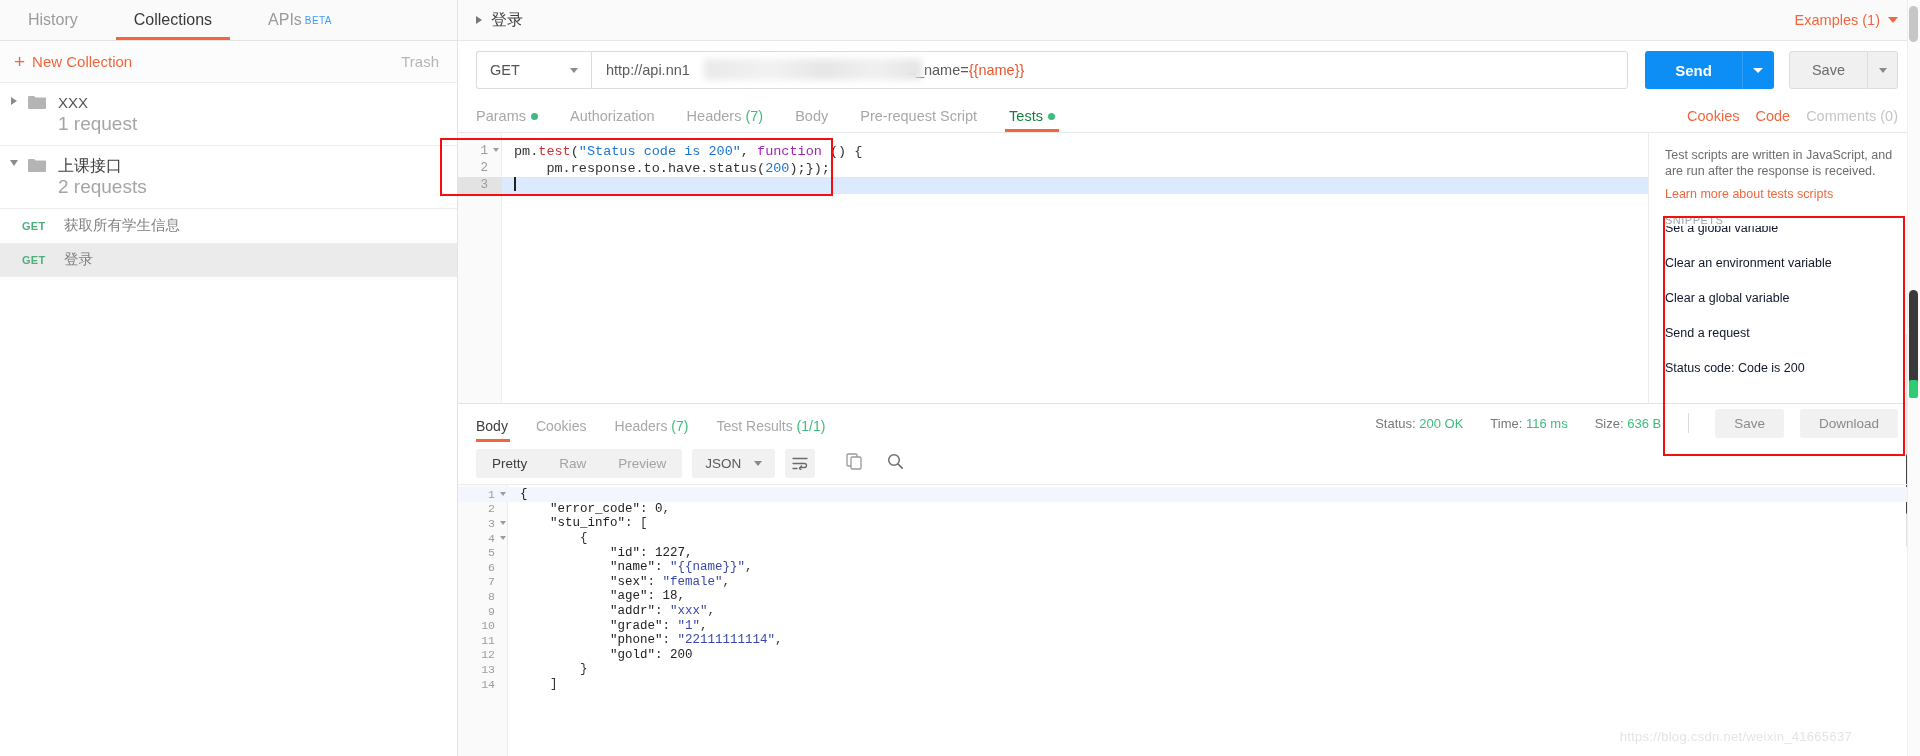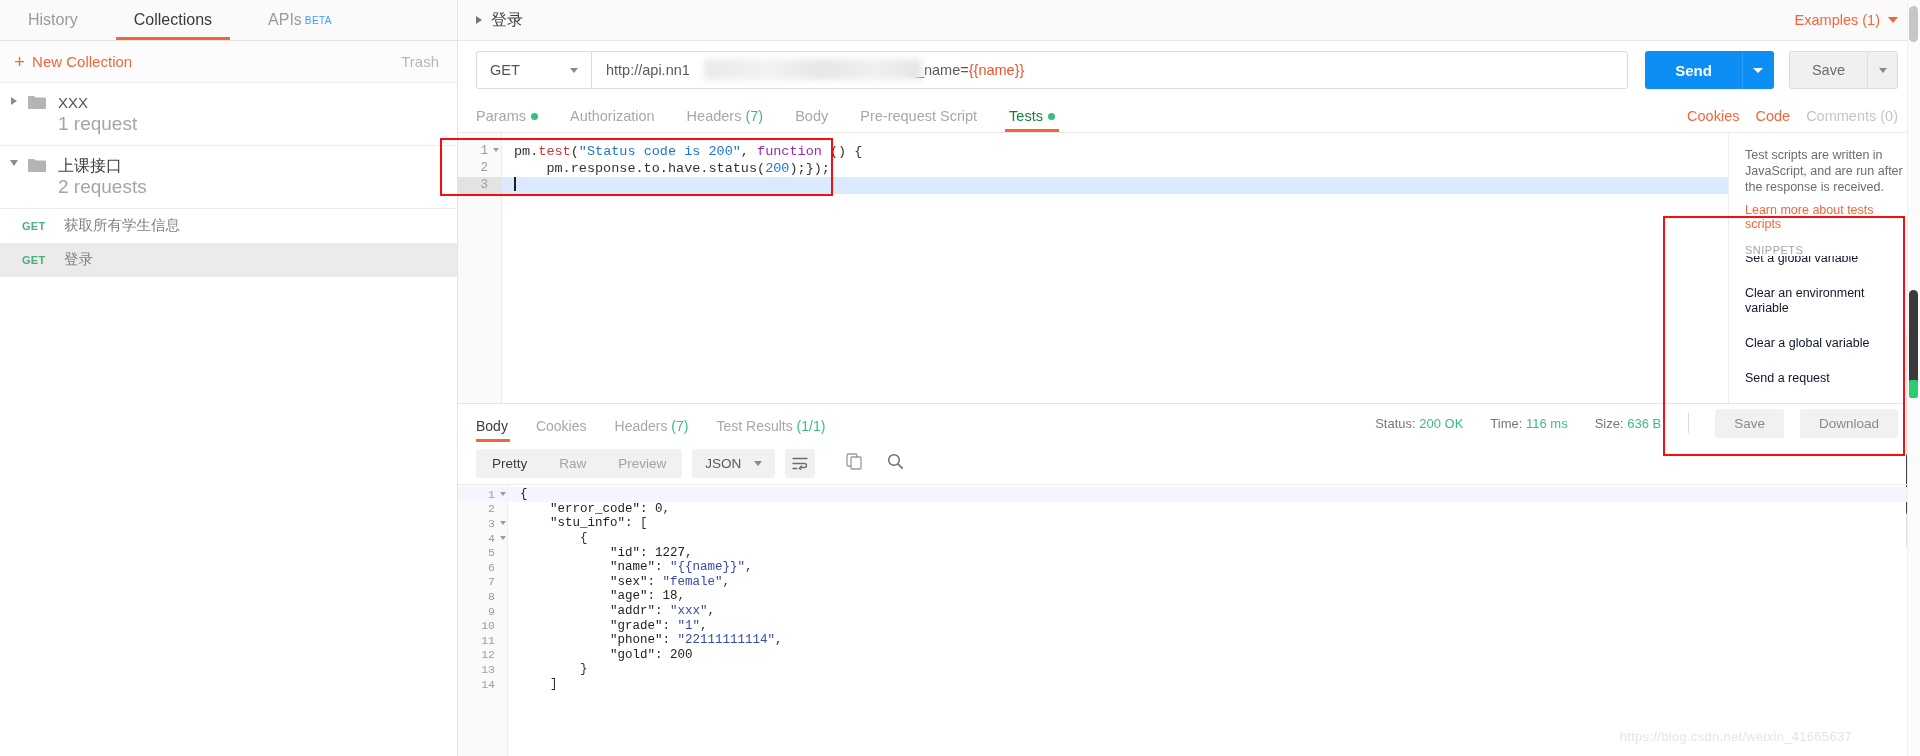--- a/index.html
+++ b/index.html
@@ -104,21 +104,21 @@
   .k-fn   { color:#9c27b0; }
   .k-str  { color:#1976d2; }
   .k-num  { color:#1976d2; }
   .k-m    { color:#d32f2f; }
   .caretbar { display:inline-block; width:1.5px; height:14px; background:#222; vertical-align:-2px; }
 
   .redbox-code { position:absolute; left:440px; top:138px; width:393px; height:58px;
                  border:2.5px solid #f60e0e; pointer-events:none; z-index:5; }
 
   
-  .snippets { width:192px; border-left:1px solid #ececec; position:relative; background:#fff; display:flex; flex-direction:column; }
+  .snippets { width:272px; border-left:1px solid #ececec; position:relative; background:#fff; display:flex; flex-direction:column; }
   .snip-head { padding:14px 16px 0 16px; position:relative; }
   .snip-desc { font-size:12.5px; color:#6d6d6d; line-height:16px; }
   .snip-learn { font-size:12.5px; color:#f1663c; margin-top:8px; display:inline-block; cursor:pointer; }
   .snip-arrow { position:absolute; right:6px; top:16px; width:0;height:0;
                 border-left:6px solid #8a8a8a;border-top:4.5px solid transparent;border-bottom:4.5px solid transparent; }
   .snip-label { font-size:11px; color:#a4a4a4; letter-spacing:.5px; padding:12px 16px 0 16px; }
   .snip-list { flex:1; overflow:hidden; padding:0 16px; position:relative; }
   .snip-item { font-size:12.5px; color:#0f172a; line-height:15px; cursor:pointer; }
   .snip-item.first { margin-top:-5px; }
   .snip-item + .snip-item { margin-top:20px; }

